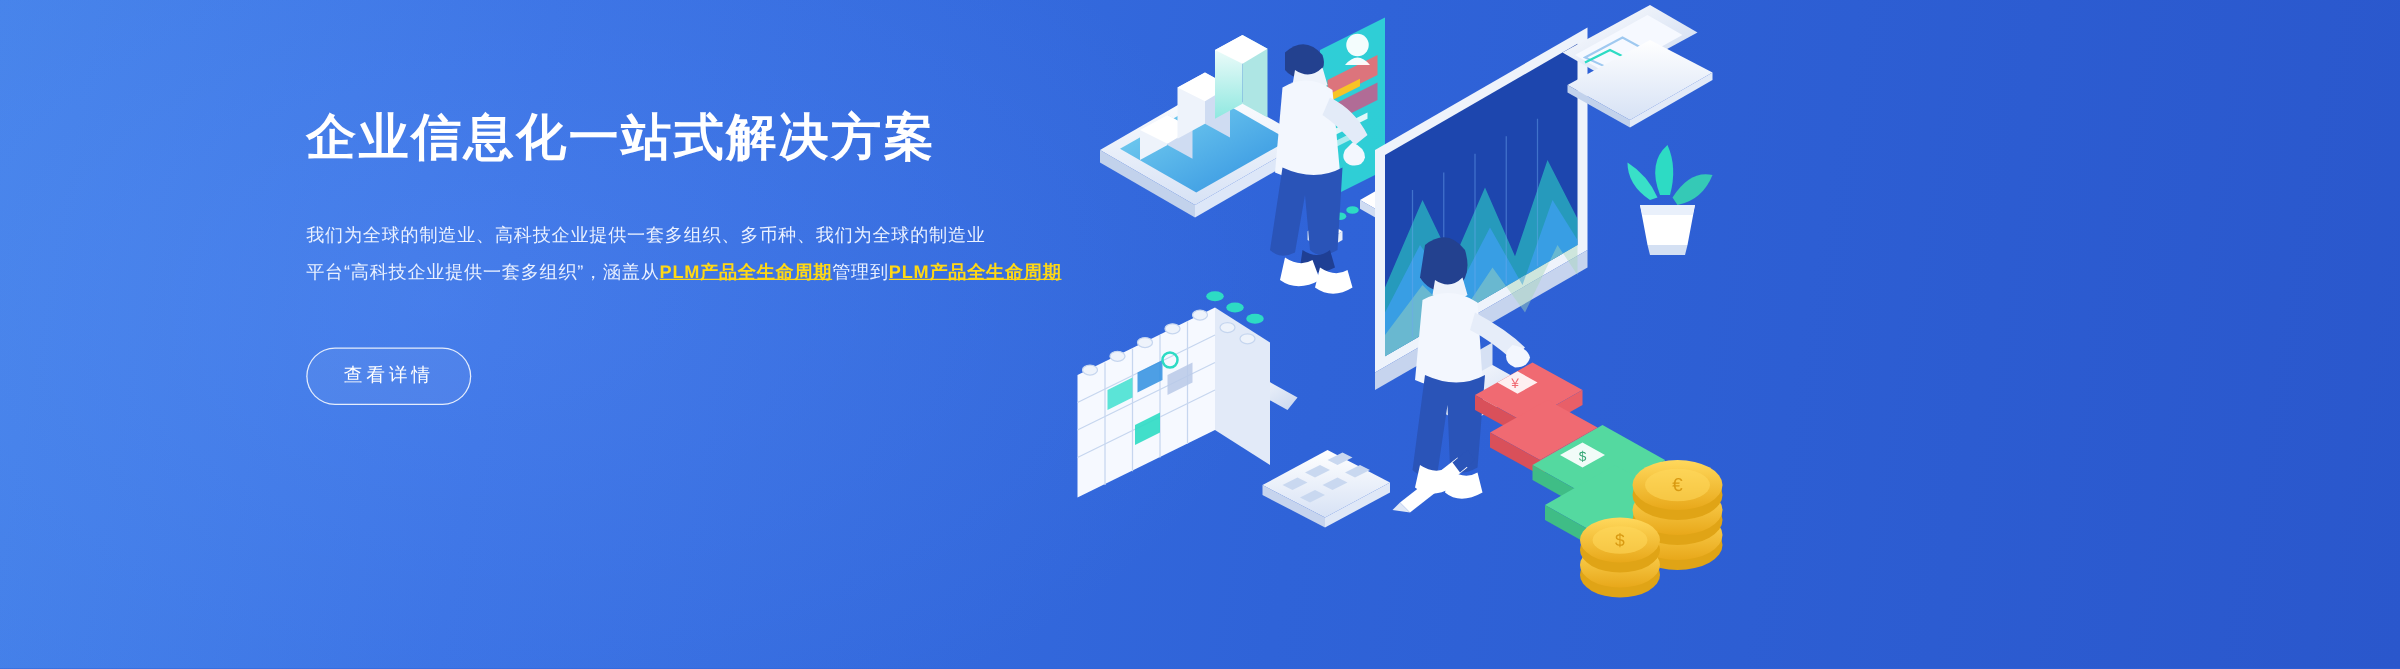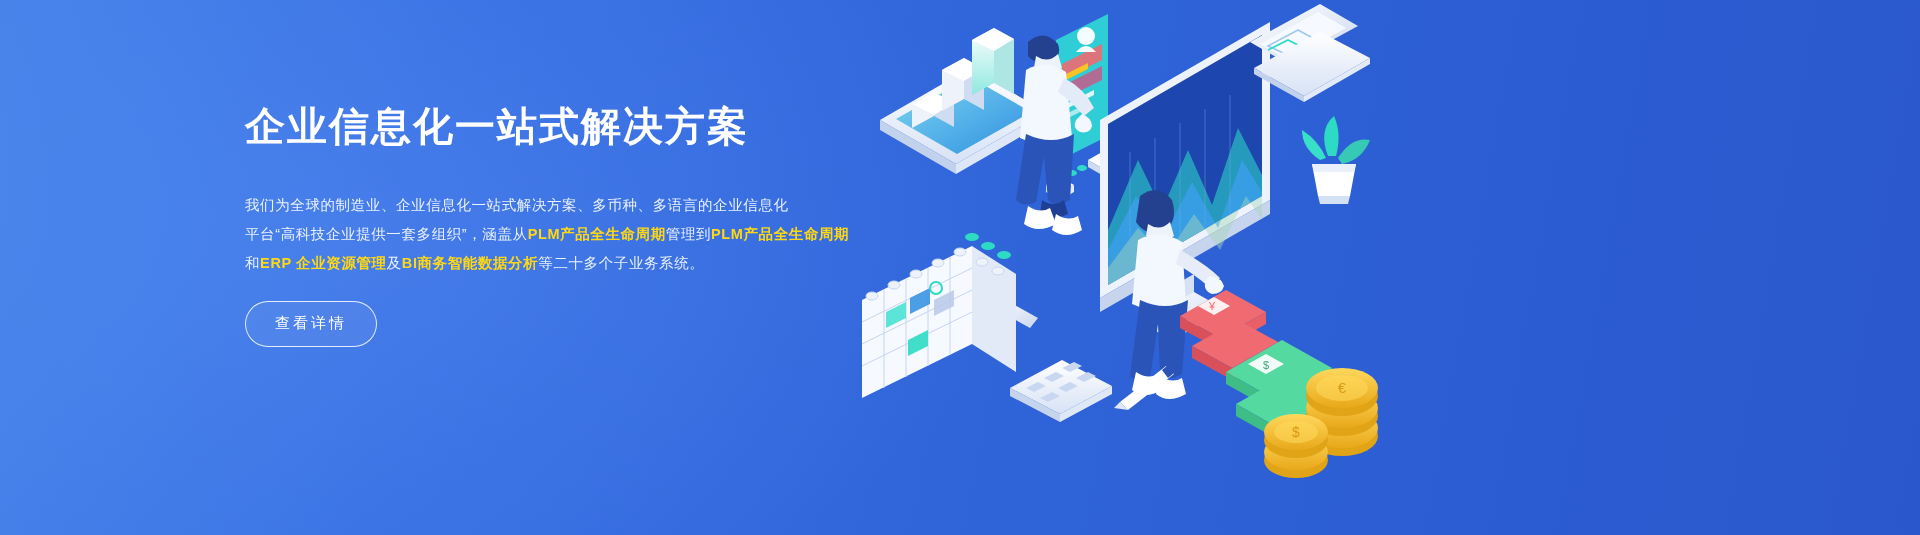--- a/index.html
+++ b/index.html
@@ -15,53 +15,50 @@
   .bg-sheen{
     position:absolute;inset:0;
     background:radial-gradient(1100px 620px at 18% 45%, rgba(110,160,255,.22) 0%, rgba(110,160,255,0) 62%);
     pointer-events:none;
   }
 
   
   .copy{position:absolute;left:245px;top:86px;width:560px;}
   .headline{
     font-size:40px;line-height:1.22;font-weight:700;color:#ffffff;
-    letter-spacing:2px;margin:16px 0 40px 0;white-space:nowrap;
+    letter-spacing:2px;margin:0 0 40px 0;white-space:nowrap;
   }
   .para{margin:0;color:#eaf1ff;font-size:14.5px;line-height:29px;letter-spacing:.6px;}
   .para .ln{display:block;white-space:nowrap;}
-  .hl{color:#ffd814;font-weight:700;}
+  .hl{color:#ffd814;font-weight:700;text-decoration:underline;}
   .cta{
     display:flex;align-items:center;justify-content:center;
-    width:132px;height:46px;margin-top:23px;
+    width:132px;height:46px;margin-top:45px;
     border:1px solid rgba(255,255,255,.85);border-radius:24px;
     color:#ffffff;font-size:15px;letter-spacing:3px;
     background:rgba(255,255,255,.06);box-sizing:border-box;cursor:pointer;
   }
 
   
   .art{position:absolute;left:850px;top:0;width:560px;height:535px;}
   .art svg{display:block;width:560px;height:535px;}
 </style>
 </head>
 <body>
 
 <div class="banner">
   <div class="bg-sheen"></div>
 
   <div class="copy">
     <h1 class="headline">企业信息化一站式解决方案</h1>
 
     <p class="para">
-      <span class="ln">我们为全球的制造业、企业信息化一站式解决方案、多币种、多语言的企业信息化</span>
+      <span class="ln">我们为全球的制造业、高科技企业提供一套多组织、多币种、我们为全球的制造业</span>
       <span class="ln">
         <span>平台“高科技企业提供一套多组织”，涵盖从</span><span class="hl">PLM产品全生命周期</span><span>管理到</span><span class="hl">PLM产品全生命周期</span>
-      </span>
-      <span class="ln">
-        <span>和</span><span class="hl">ERP 企业资源管理</span><span>及</span><span class="hl">BI商务智能数据分析</span><span>等二十多个子业务系统。</span>
       </span>
     </p>
 
     <div class="cta">查看详情</div>
   </div>
 
   <div class="art">
     <svg viewBox="0 0 560 535" xmlns="http://www.w3.org/2000/svg">
       <defs>
         <linearGradient id="gWhite" x1="0" y1="0" x2="0" y2="1">

